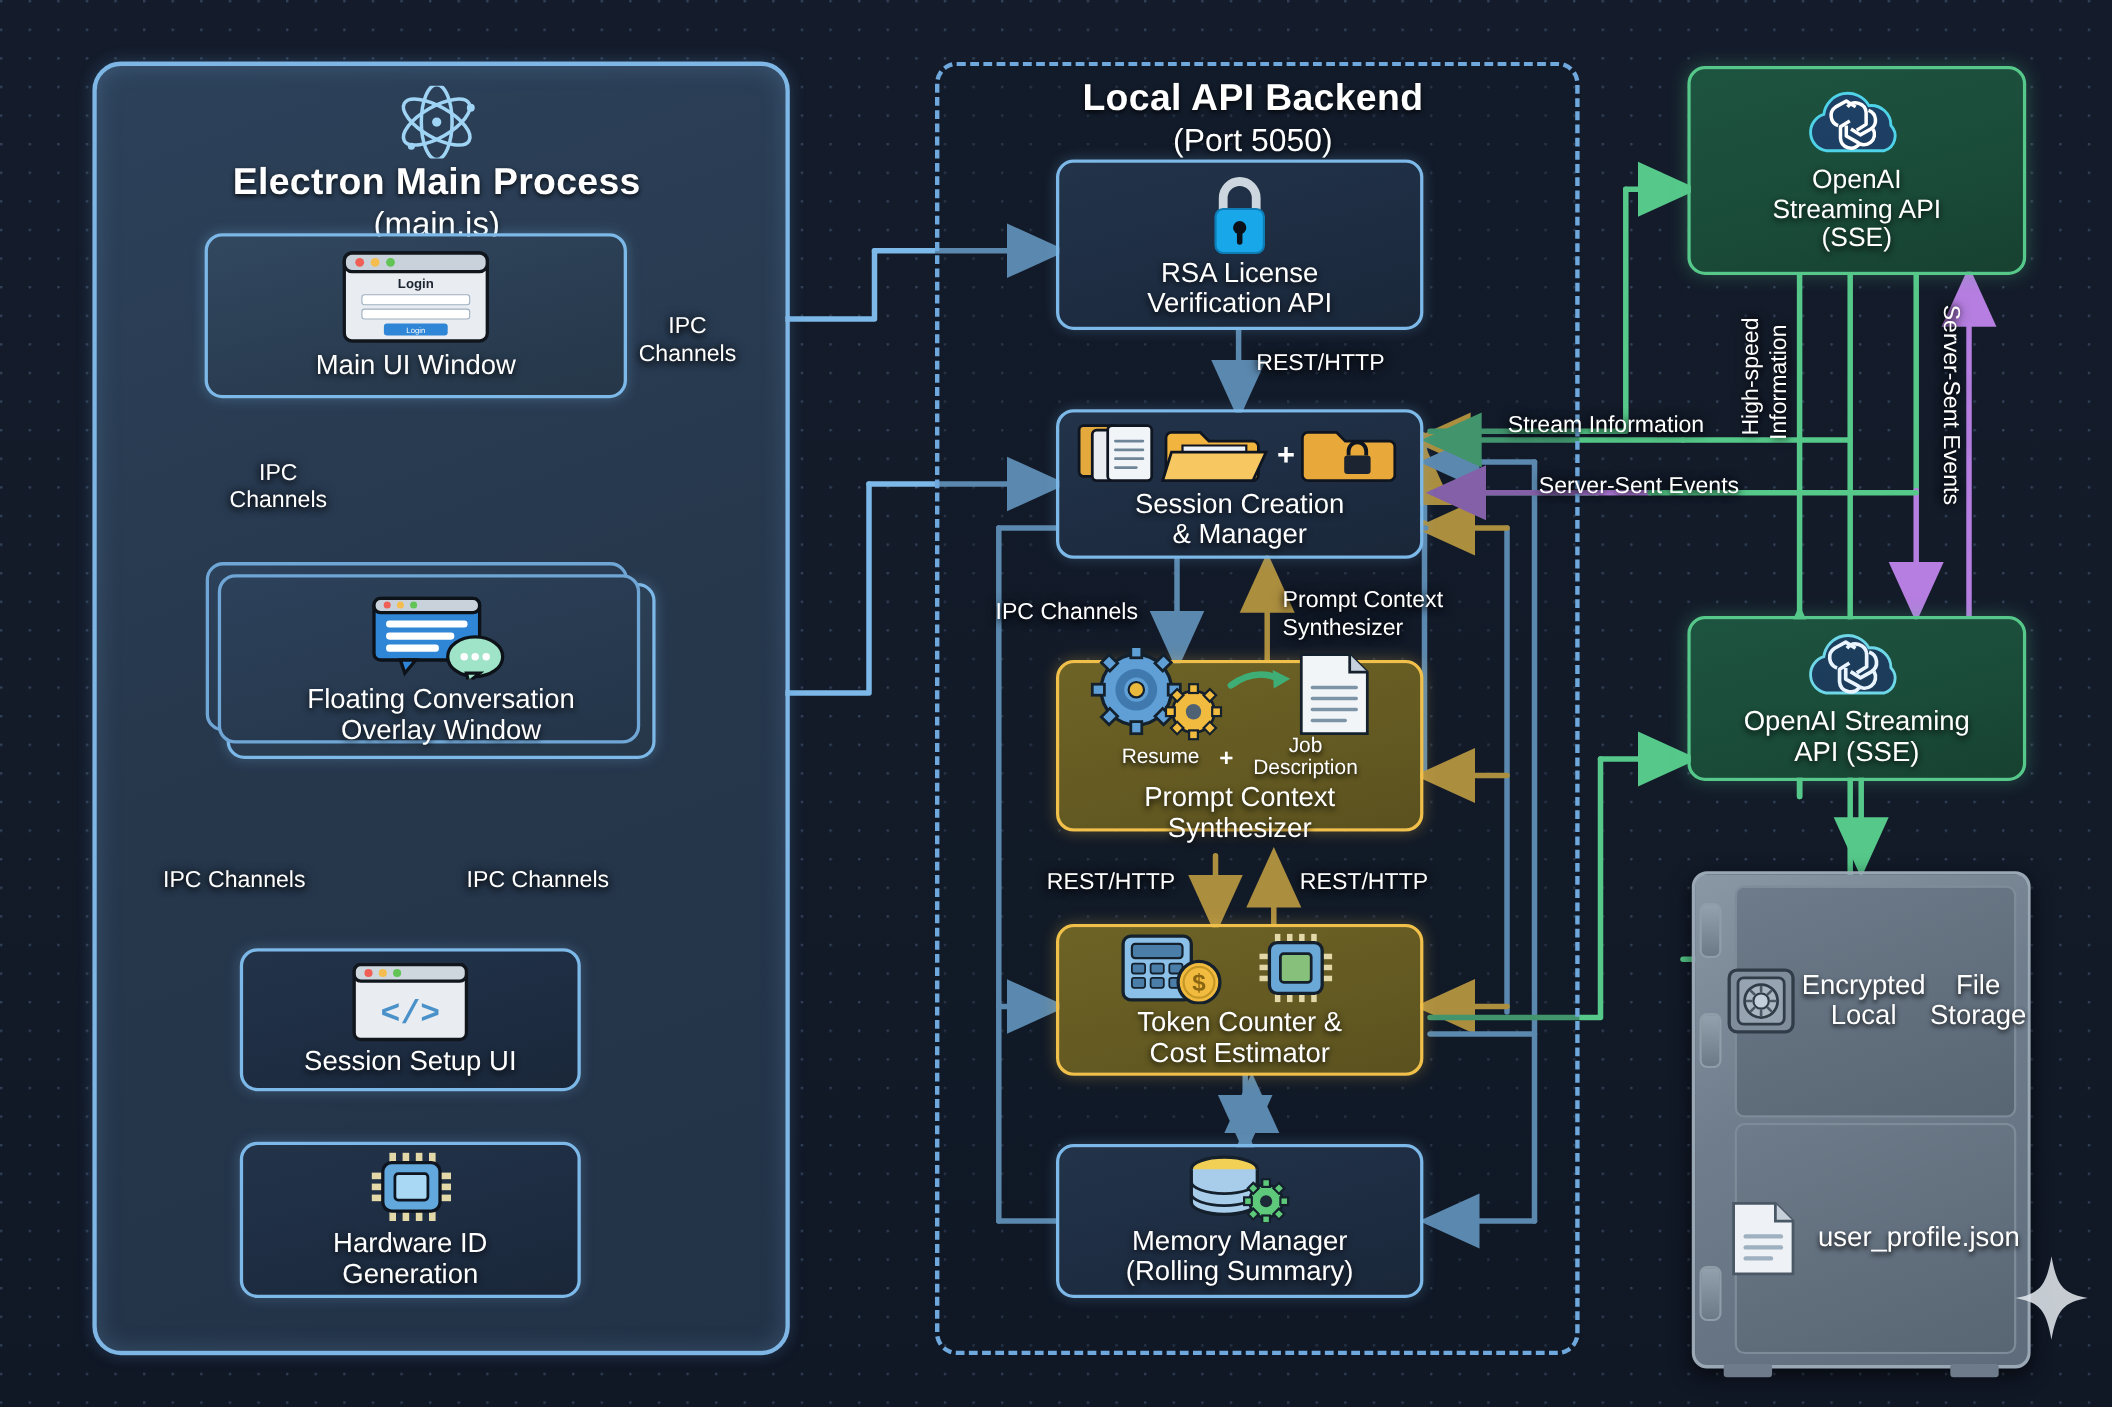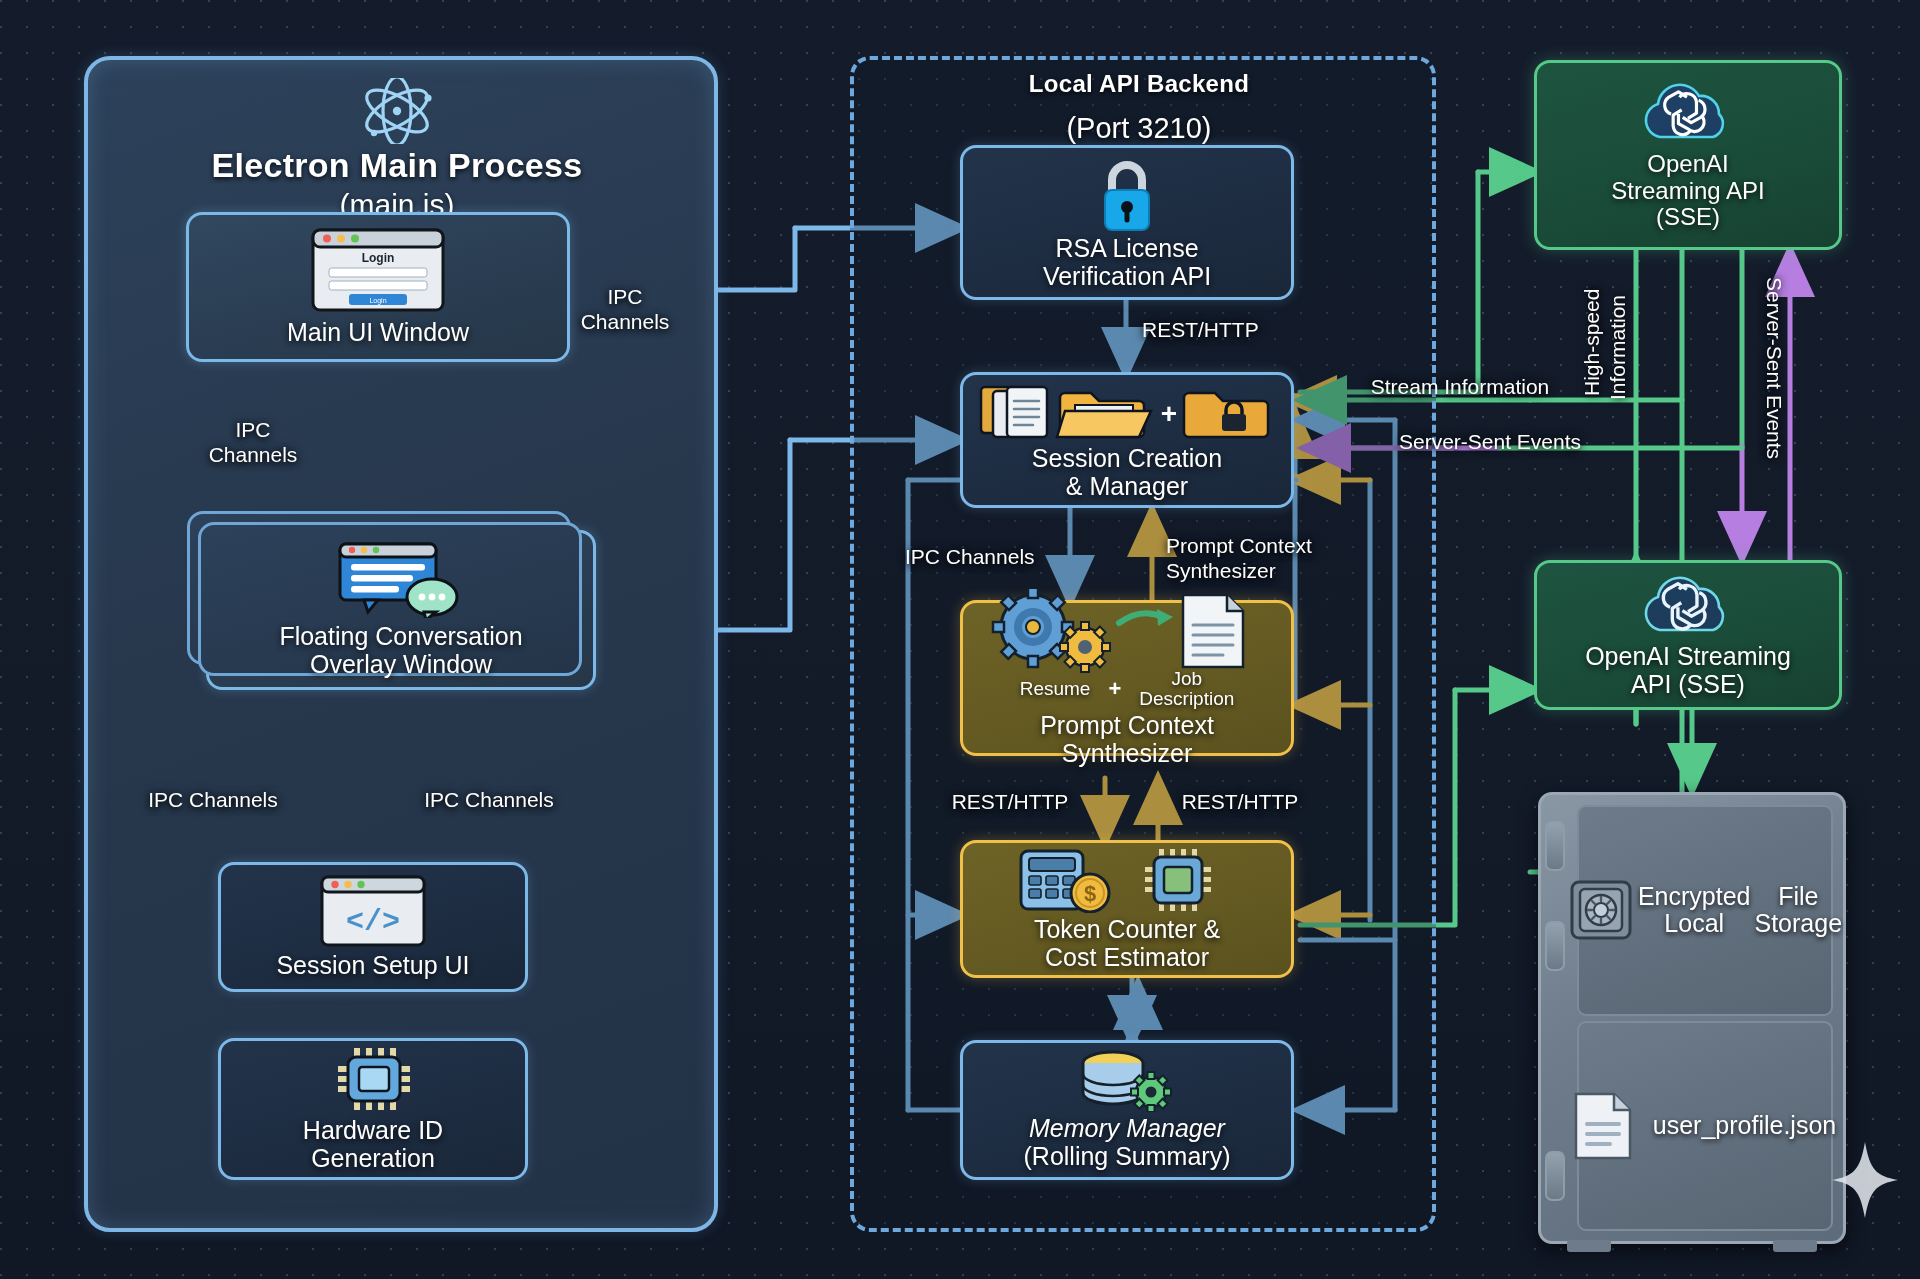--- a/index.html
+++ b/index.html
@@ -299,22 +299,22 @@
         </g>
         <rect x="14" y="11" width="52" height="44" rx="8" fill="#63a8dd" stroke="#0e1520" stroke-width="3"></rect>
         <rect x="25" y="21" width="30" height="24" rx="3" fill="#a9d8f4" stroke="#0e1520" stroke-width="2.5"></rect>
       </svg>
     </div>
     <div class="cap" style="margin-top:4px;">Hardware ID</div>
     <div class="cap">Generation</div>
   </div>
 
   <div class="abs group-backend"></div>
-  <div class="abs grp-title" style="left:850px;top:70px;width:578px;font-size:24px;">Local API Backend</div>
-  <div class="abs grp-sub" style="left:850px;top:112px;width:578px;font-size:29px;">(Port 3210)</div>
+  <div class="abs grp-title" style="left:850px;top:70px;width:578px;font-size:34px;">Local API Backend</div>
+  <div class="abs grp-sub" style="left:850px;top:112px;width:578px;font-size:29px;">(Port 5050)</div>
 
   <div class="node n-blue-dark" style="left:960px;top:145px;width:334px;height:155px;justify-content:space-between;">
     <div>
       <svg class="ico" width="70" height="74" viewBox="0 0 70 74">
         <path d="M20,34 V22 a15,15 0 0 1 30,0 V34" fill="none" stroke="#cdd6de" stroke-width="8" stroke-linecap="round"></path>
         <rect x="13" y="32" width="44" height="40" rx="7" fill="#18a7e8" stroke="#0e7cb5" stroke-width="2"></rect>
         <circle cx="35" cy="49" r="6" fill="#0b1118"></circle>
         <path d="M35,53 l0,9" stroke="#0b1118" stroke-width="5" stroke-linecap="round"></path>
       </svg>
     </div>
@@ -475,21 +475,21 @@
             <rect x="-20" y="-3.5" width="7" height="7"></rect>
               <rect x="13" y="-3.5" width="7" height="7"></rect>
             <rect x="-3.5" y="-20" width="7" height="7" transform="rotate(45)"></rect>
             <rect x="-3.5" y="13" width="7" height="7" transform="rotate(45)"></rect>
             <rect x="-20" y="-3.5" width="7" height="7" transform="rotate(45)"></rect>
             <rect x="13" y="-3.5" width="7" height="7" transform="rotate(45)"></rect>
           </g>
         </g>
       </svg>
     </div>
-    <div class="cap" style="margin-top:2px;font-style:italic;">Memory Manager</div>
+    <div class="cap" style="margin-top:2px;">Memory Manager</div>
     <div class="cap">(Rolling Summary)</div>
   </div>
 
   <div class="node n-green" style="left:1534px;top:60px;width:308px;height:190px;">
     <div>
       <svg class="ico" width="104" height="70" viewBox="0 0 104 70">
         <path d="M24,58 a17,17 0 0 1 -2,-33 a22,22 0 0 1 41,-8 a18,18 0 0 1 20,18 a14,14 0 0 1 -6,23 z" fill="#1f3d6b" opacity=".85"></path>
         <path d="M24,58 a17,17 0 0 1 -2,-33 a22,22 0 0 1 41,-8 a18,18 0 0 1 20,18 a14,14 0 0 1 -6,23 z" fill="none" stroke="#4fd3e8" stroke-width="2.6"></path>
         <g transform="translate(52,33) scale(1.06)" fill="none" stroke="#ffffff" stroke-width="3" stroke-linejoin="round">
           <path d="M-8,-14 a9,9 0 0 1 16,5 l0,10 l-8,5"></path>

